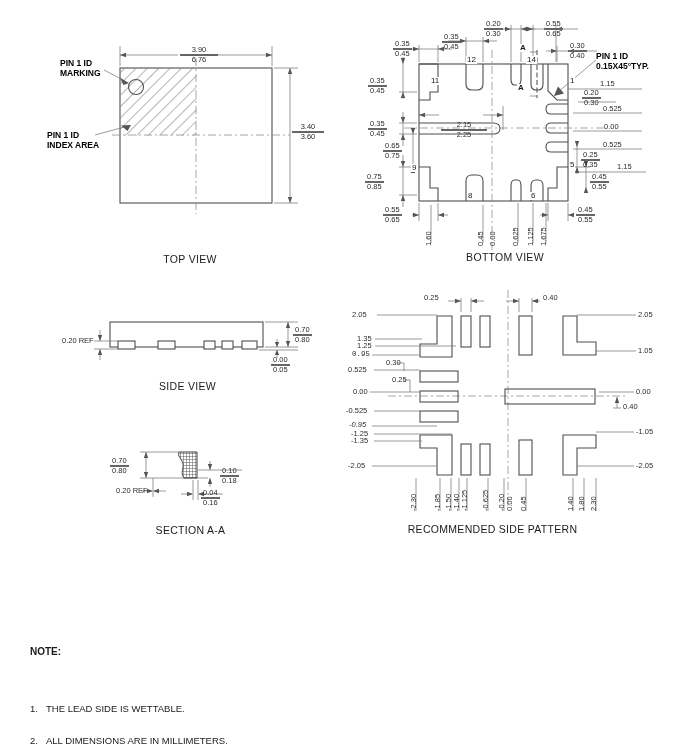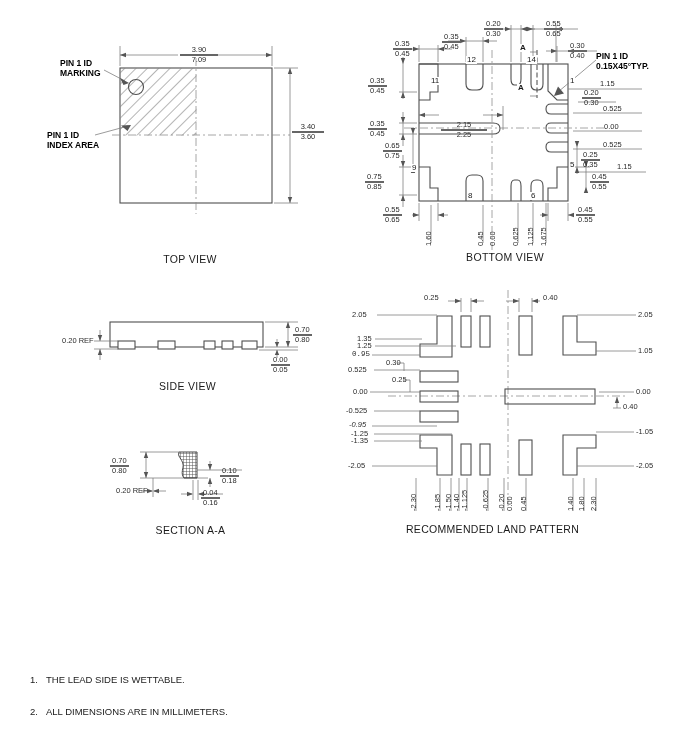--- a/index.html
+++ b/index.html
@@ -164,21 +164,21 @@
     <path class="ah" d="M461,301 l-6,-2.2 v4.4 z M471,301 l6,-2.2 v4.4 z
       M519,301 l-6,-2.2 v4.4 z M532,301 l6,-2.2 v4.4 z M617,397 l-2.2,6 h4.4 z"></path>
   </g>
 </svg>
 
 <span class="t lbl" style="left:60px;top:58px;">PIN 1 ID
 MARKING</span>
 <span class="t lbl" style="left:47px;top:130px;">PIN 1 ID
 INDEX AREA</span>
 <span class="t dim2" style="left:180px;top:45px;width:34px;">3.90
-7.09</span>
+6.76</span>
 <span class="t dim2" style="left:292px;top:122px;width:28px;">3.40
 3.60</span>
 <span class="t cap" style="left:140px;top:253px;width:100px;">TOP VIEW</span>
 
 <span class="t dim2" style="left:393px;top:39px;">0.35
 0.45</span>
 <span class="t dim2" style="left:442px;top:32px;">0.35
 0.45</span>
 <span class="t dim2" style="left:484px;top:19px;">0.20
 0.30</span>
@@ -273,24 +273,25 @@
 <span class="t dim rot" style="left:444px;top:511px;">-1.50</span>
 <span class="t dim rot" style="left:452px;top:511px;">-1.40</span>
 <span class="t dim rot" style="left:460px;top:511px;">-1.125</span>
 <span class="t dim rot" style="left:481px;top:511px;">-0.625</span>
 <span class="t dim rot" style="left:497px;top:511px;">-0.20</span>
 <span class="t dim rot" style="left:505px;top:511px;">0.00</span>
 <span class="t dim rot" style="left:519px;top:511px;">0.45</span>
 <span class="t dim rot" style="left:566px;top:511px;">1.40</span>
 <span class="t dim rot" style="left:577px;top:511px;">1.80</span>
 <span class="t dim rot" style="left:589px;top:511px;">2.30</span>
-<span class="t cap" style="left:400px;top:523px;width:185px;">RECOMMENDED LAND PATTERN</span>
+<span class="t cap" style="left:400px;top:523px;width:185px;">RECOMMENDED SIDE PATTERN</span>
 
 
 <div class="t" style="left:30px;top:628px;">
+  <div class="nhead">NOTE:</div>
   <div style="height:9px;"></div>
   <div class="nrow"><span class="nnum">1.</span><span>THE LEAD SIDE IS WETTABLE.</span></div>
   <div class="nrow"><span class="nnum">2.</span><span>ALL DIMENSIONS ARE IN MILLIMETERS.</span></div>
   
   
   
 </div>
 
 </div>
 

